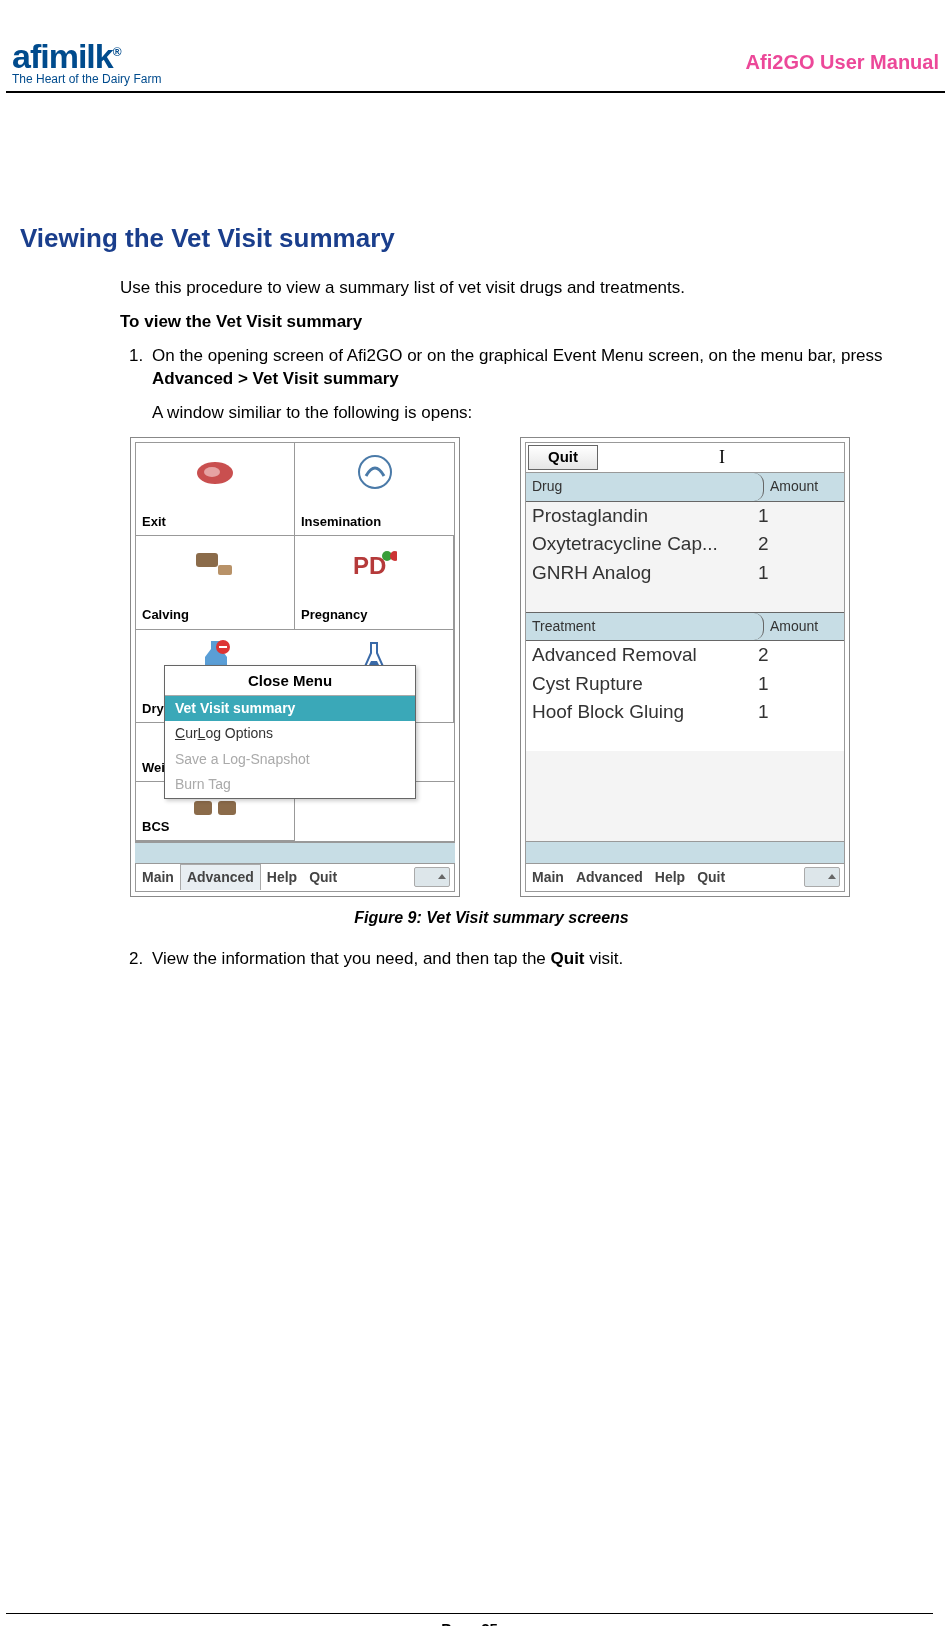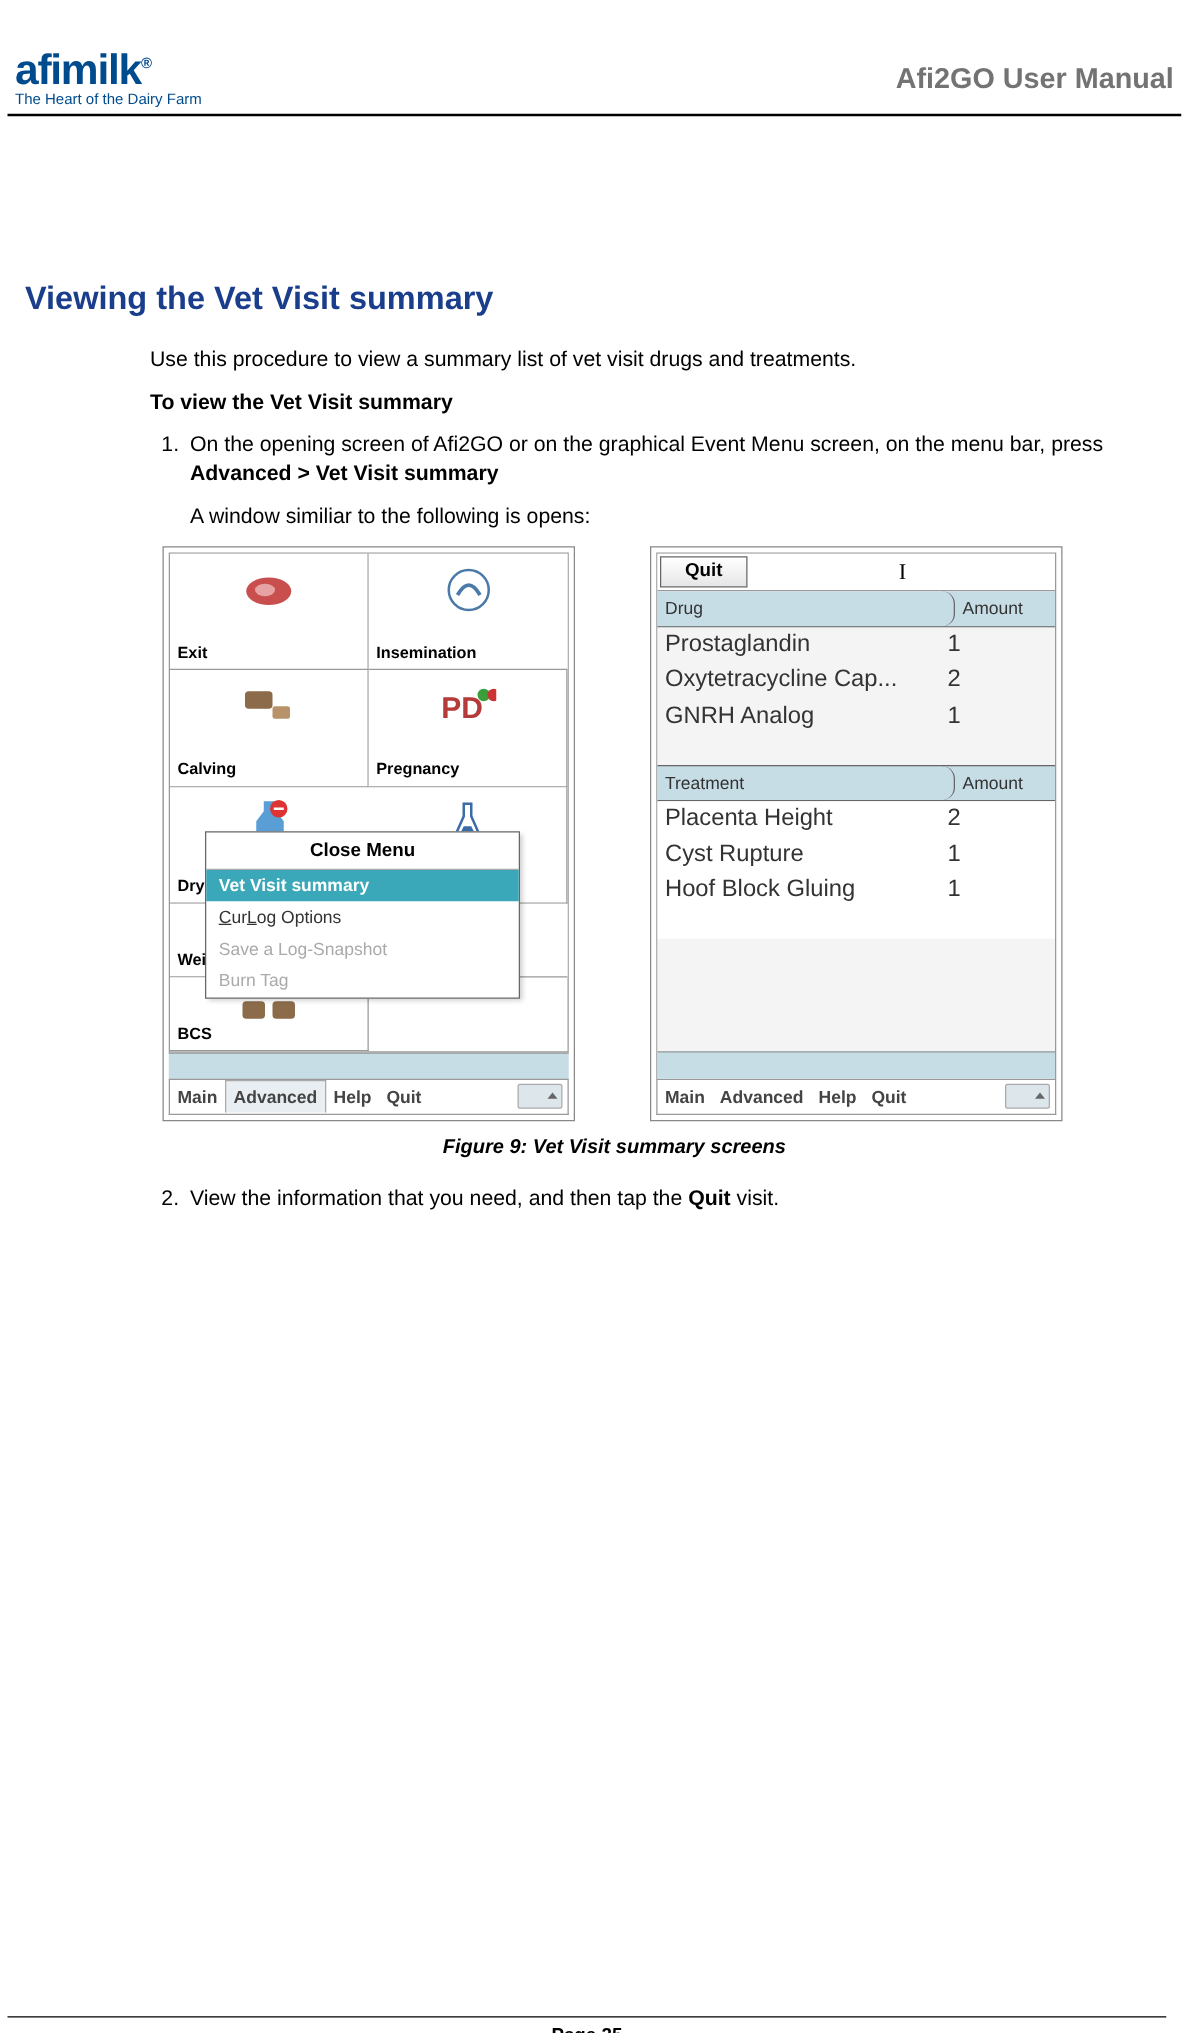--- a/index.html
+++ b/index.html
@@ -36,23 +36,23 @@
     color: #004b8d;
     letter-spacing: -1px;
   }
   .logo-reg { font-size: 12px; vertical-align: super; color: #004b8d;}
   .logo-tag {
     font-size: 12px;
     color: #004b8d;
     margin-top: 0;
   }
   .doc-title {
-    font-size: 23px;
-    font-weight: bold;
-    color: #737373;
+    font-size: 20px;
+    font-weight: bold;
+    color: #ec4899;
   }
   .content {
     padding: 130px 20px 0 20px;
   }
   h2.section-heading {
     color: #1a3e8c;
     font-size: 26px;
     font-weight: bold;
     margin: 0 0 22px 0;
     font-family: Arial, sans-serif;
@@ -433,21 +433,21 @@
                       <div class="c2">1</div>
                     </div>
                 </div>
 
                 <div class="tbl-head" style="border-top:1px solid #666">
                   <div class="c1">Treatment</div>
                   <div class="c2">Amount</div>
                 </div>
                 <div class="tbl-body" style="height:110px;background:#fff">
                   <div class="tbl-row">
-                      <div class="c1">Placenta Height</div>
+                      <div class="c1">Advanced Removal</div>
                       <div class="c2">2</div>
                     </div>
                   <div class="tbl-row">
                       <div class="c1">Cyst Rupture</div>
                       <div class="c2">1</div>
                     </div>
                   <div class="tbl-row">
                       <div class="c1">Hoof Block Gluing</div>
                       <div class="c2">1</div>
                     </div>

